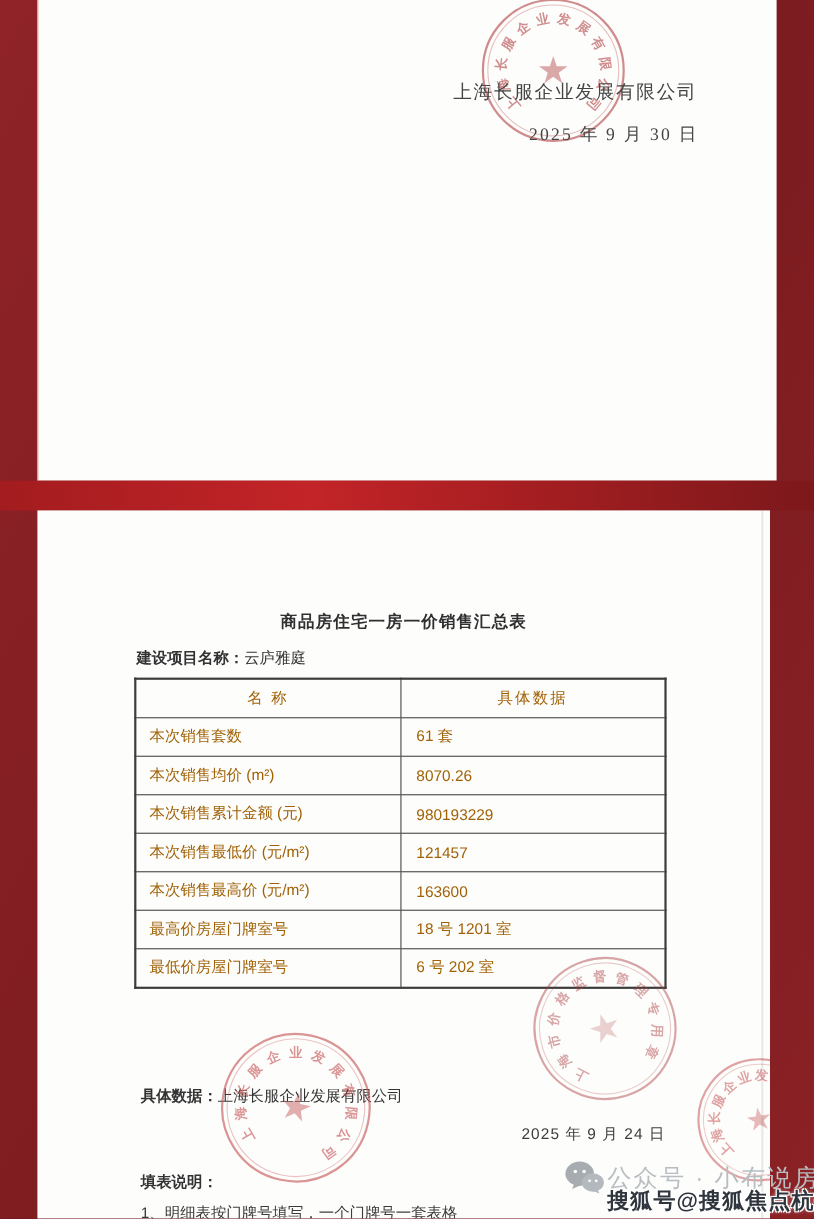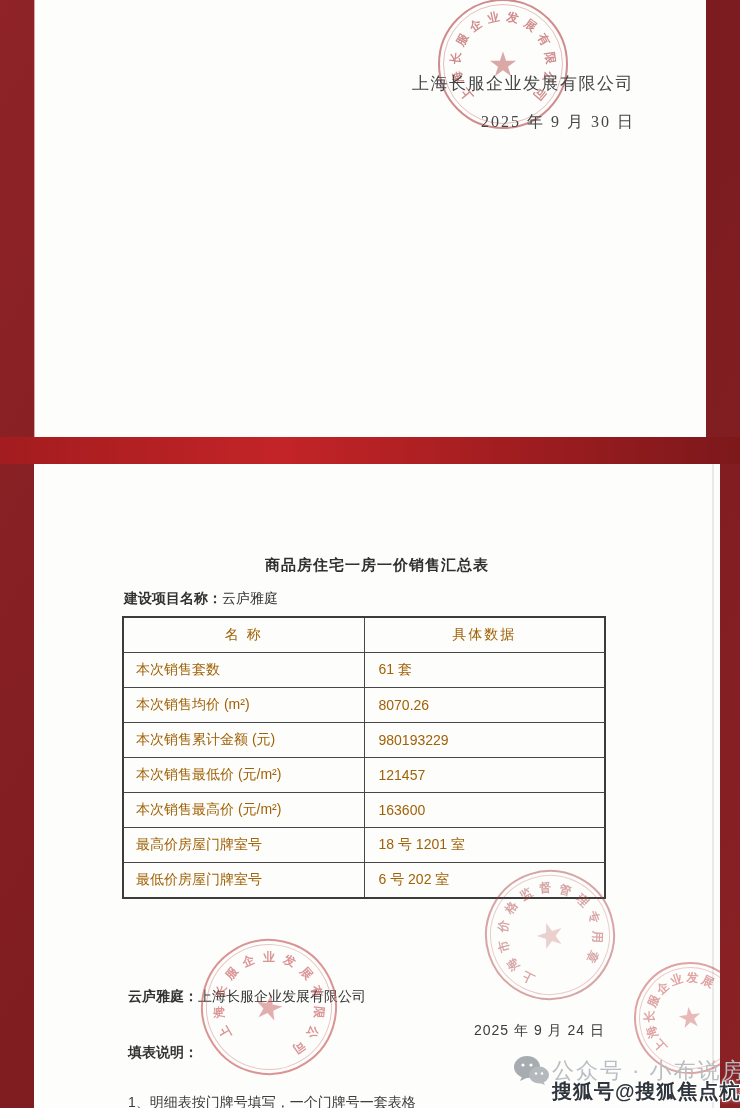--- a/index.html
+++ b/index.html
@@ -3,21 +3,21 @@
 <meta charset="utf-8">
 <style>
   html,body { margin:0; padding:0; background:#5e1416; }
   .stage {
     position:relative; width:740px; height:1108px; overflow:hidden;
     background: linear-gradient(120deg,#8f2327 0%,#7c1c20 55%,#8a2125 100%);
     font-family:"Liberation Sans", sans-serif;
   }
   .page { position:absolute; background:#fdfdfc; }
   .page1 { left:34px; top:0; width:671px; height:437px; border-left:1px solid #dba8a8; }
-  .page2 { left:34px; top:464px; width:666px; height:644px; overflow:hidden;padding-left:20px; }
+  .page2 { left:34px; top:464px; width:666px; height:644px; overflow:hidden; }
   .page2::after { content:""; position:absolute; top:0; right:6px; width:2px; height:100%;
     background:rgba(0,0,0,0.08); }
   .band { position:absolute; left:0; top:437px; width:740px; height:27px;
     background:linear-gradient(90deg,#a31c1f 0%,#c32427 38%,#a01d20 70%,#7c181b 100%); }
 
   .doc-serif { font-family:"Liberation Serif", serif; color:#454545; }
   .company-line { position:absolute; left:377px; top:72px; font-size:17px; letter-spacing:1.5px; }
   .date-line1  { position:absolute; left:446px; top:112px; font-size:16px; letter-spacing:2px; }
 
   .title { position:absolute; left:0; top:92px; width:100%; text-align:center;
@@ -29,21 +29,21 @@
     border-collapse:collapse; table-layout:fixed; }
   table.summary th, table.summary td { border:1px solid #474747; color:#a16207; font-size:14px; }
   table.summary { border:2px solid #3c3c3c; }
   table.summary th { height:32px; text-align:center; font-weight:normal; letter-spacing:2px; }
   table.summary td { height:34px; padding:0 0 0 12px; text-align:left; }
   table.summary td.val { padding-left:14px; }
 
   .dev-line { position:absolute; left:94px; top:524px; font-size:14px; color:#333; font-weight:bold; }
   .dev-line .dn { font-weight:normal; }
   .date-line2 { position:absolute; left:440px; top:558px; font-size:14px; color:#3c3c3c; letter-spacing:1px; }
-  .notes-title { position:absolute; left:94px; top:580px; font-size:14px; color:#333; font-weight:bold; }
+  .notes-title { position:absolute; left:94px; top:602px; font-size:14px; color:#333; font-weight:bold; }
   .note1 { position:absolute; left:94px; top:630px; font-size:14px; color:#3c3c3c; }
 
   
   .seal { position:absolute; border-radius:50%; border:2px solid currentColor; }
   .seal::before { content:""; position:absolute; inset:3px; border-radius:50%;
     border:1px solid currentColor; opacity:.55; }
   .seal-char { position:absolute; left:50%; top:50%; font-size:12px; font-weight:bold;
     font-family:"Liberation Serif", serif; }
   .seal-star { position:absolute; left:50%; top:50%; transform:translate(-50%,-50%);
     font-size:34px; line-height:1; opacity:.75; }
@@ -146,21 +146,21 @@
         <span class="seal-char" style="transform: translate(-50%, -50%) rotate(-36.8182deg) translateY(-47px);">格</span>
         <span class="seal-char" style="transform: translate(-50%, -50%) rotate(-12.2727deg) translateY(-47px);">监</span>
         <span class="seal-char" style="transform: translate(-50%, -50%) rotate(12.2727deg) translateY(-47px);">督</span>
         <span class="seal-char" style="transform: translate(-50%, -50%) rotate(36.8182deg) translateY(-47px);">管</span>
         <span class="seal-char" style="transform: translate(-50%, -50%) rotate(61.3636deg) translateY(-47px);">理</span>
         <span class="seal-char" style="transform: translate(-50%, -50%) rotate(85.9091deg) translateY(-47px);">专</span>
         <span class="seal-char" style="transform: translate(-50%, -50%) rotate(110.455deg) translateY(-47px);">用</span>
         <span class="seal-char" style="transform: translate(-50%, -50%) rotate(135deg) translateY(-47px);">章</span>
       </div>
 
-    <div class="dev-line"><span>云庐雅庭：</span><span class="dn">上海长服企业发展有限公司</span></div>
+    <div class="dev-line"><span>具体数据：</span><span class="dn">上海长服企业发展有限公司</span></div>
 
     <div class="seal seal-dev">
       <span class="seal-star">★</span>
     <span class="seal-char" style="transform: translate(-50%, -50%) rotate(-132deg) translateY(-50px);">上</span>
         <span class="seal-char" style="transform: translate(-50%, -50%) rotate(-108deg) translateY(-50px);">海</span>
         <span class="seal-char" style="transform: translate(-50%, -50%) rotate(-84deg) translateY(-50px);">长</span>
         <span class="seal-char" style="transform: translate(-50%, -50%) rotate(-60deg) translateY(-50px);">服</span>
         <span class="seal-char" style="transform: translate(-50%, -50%) rotate(-36deg) translateY(-50px);">企</span>
         <span class="seal-char" style="transform: translate(-50%, -50%) rotate(-12deg) translateY(-50px);">业</span>
         <span class="seal-char" style="transform: translate(-50%, -50%) rotate(12deg) translateY(-50px);">发</span>

